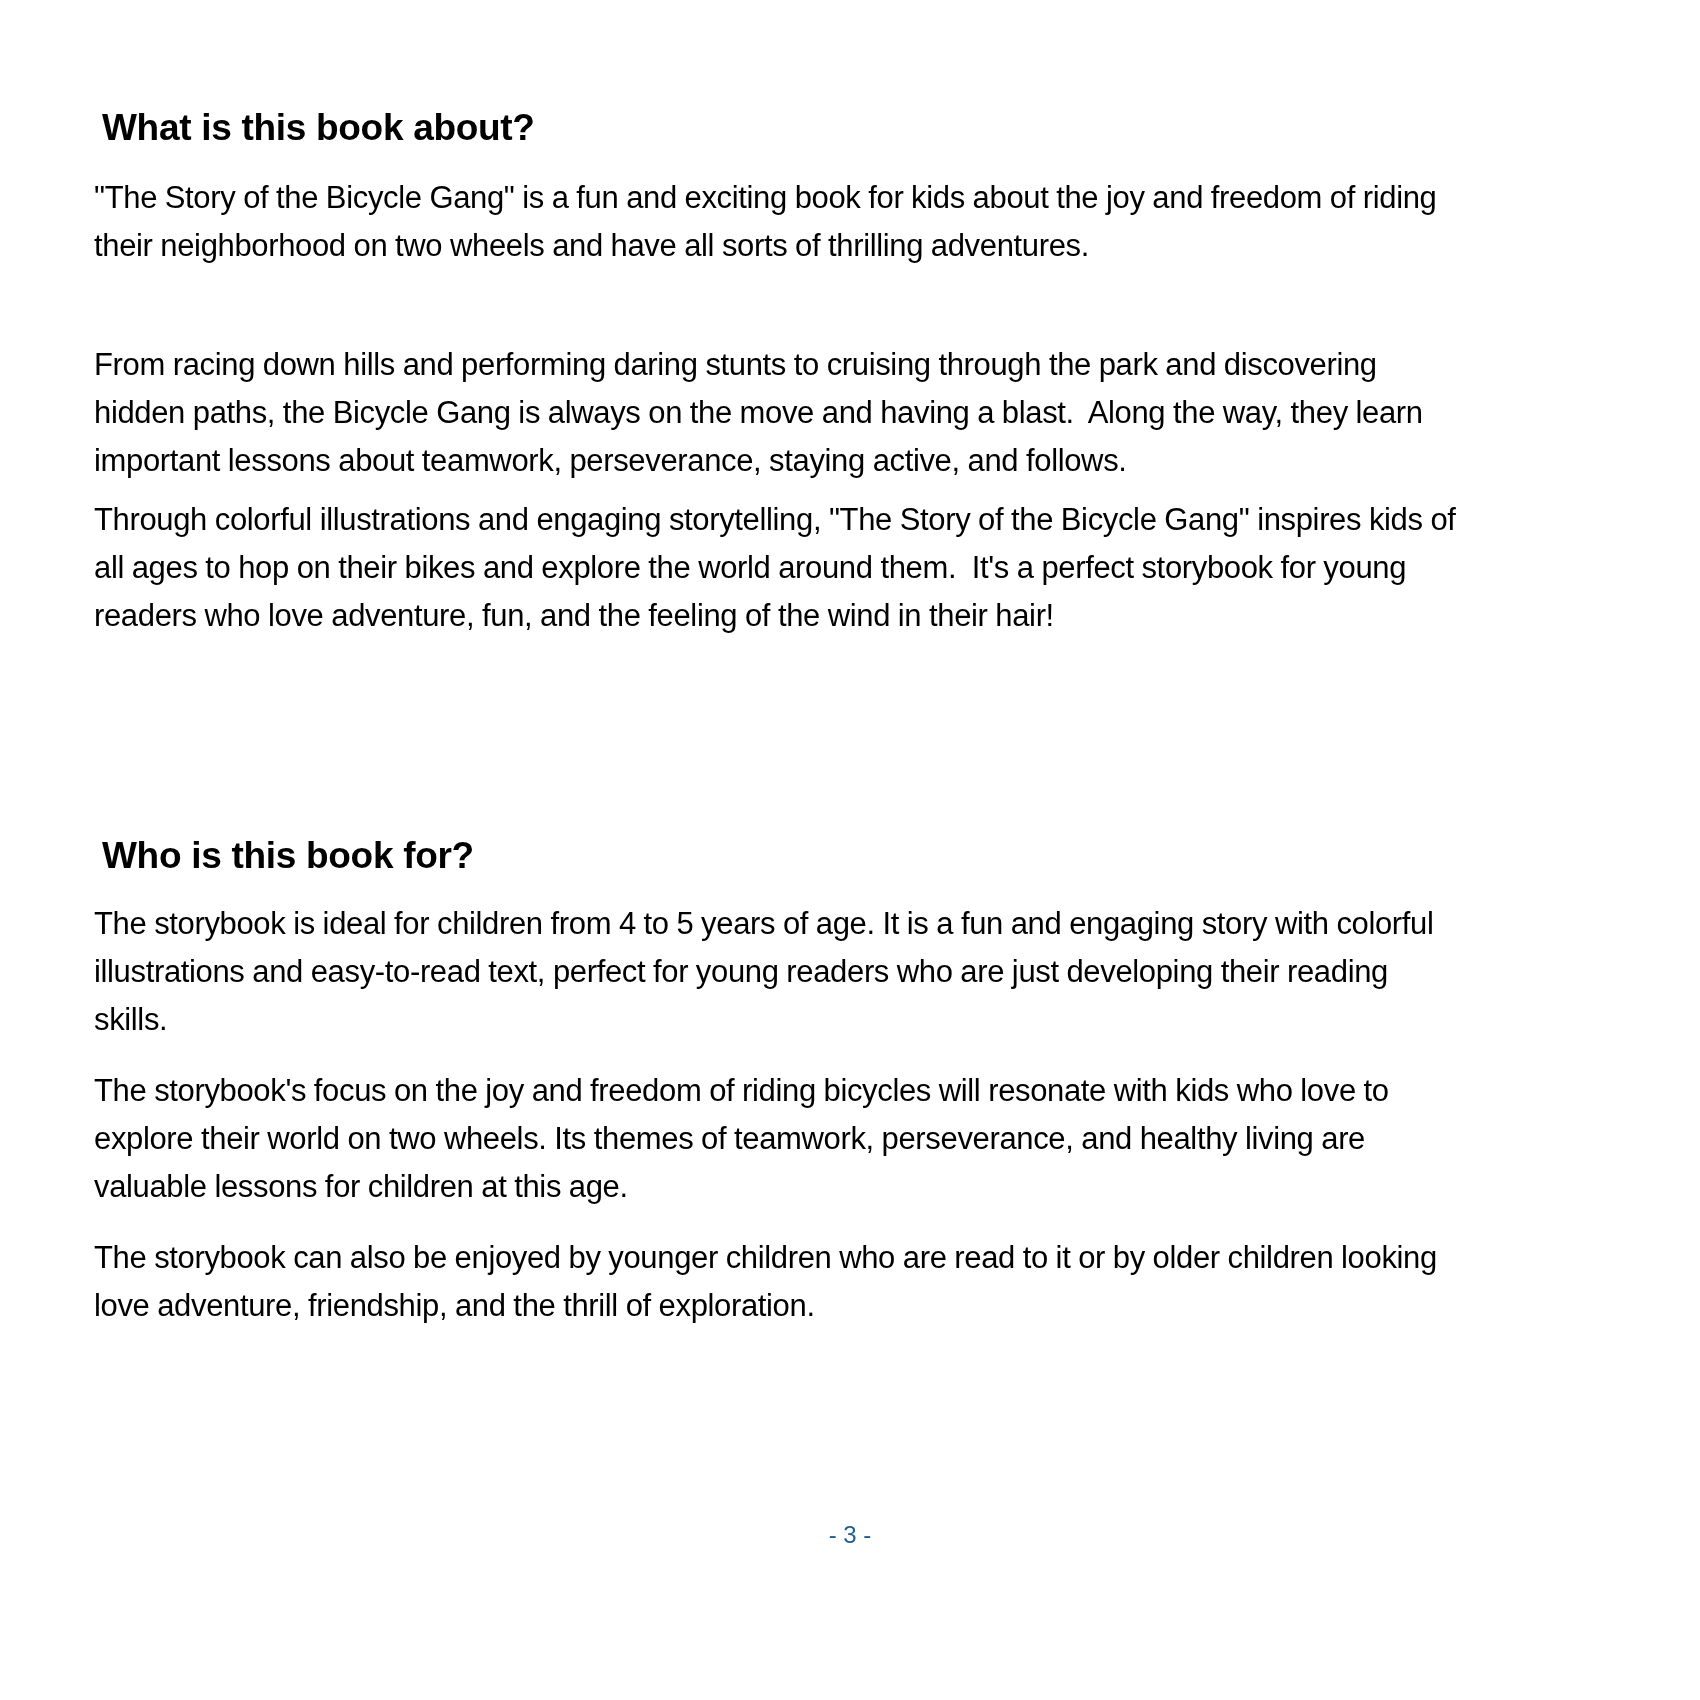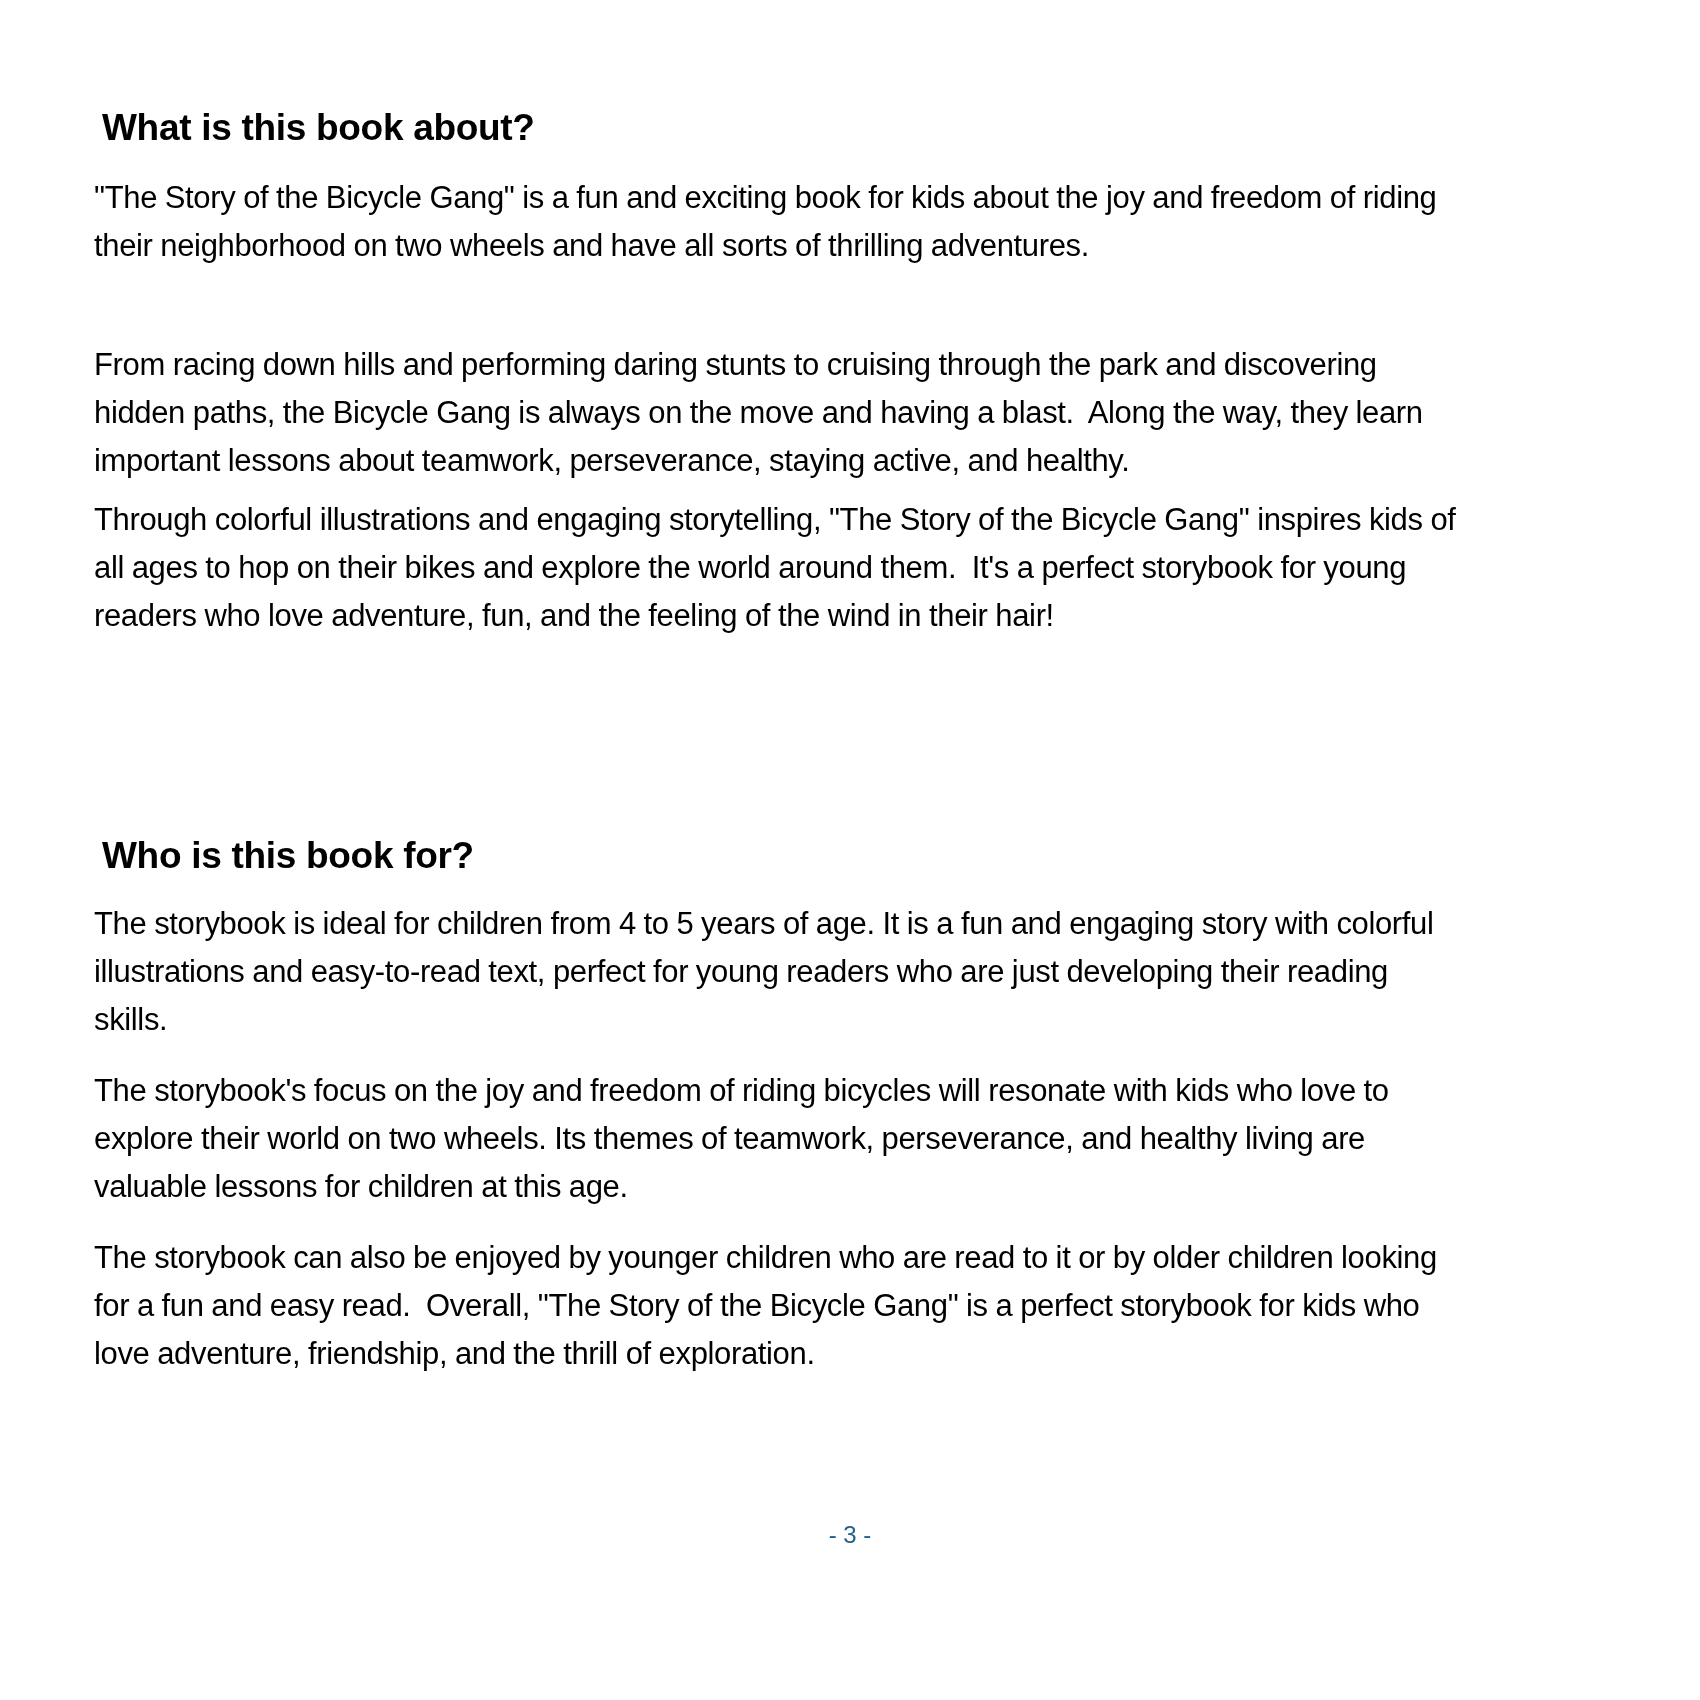--- a/index.html
+++ b/index.html
@@ -73,21 +73,21 @@
   <h2 id="h1" class="section-heading">What is this book about?</h2>
 
   <p id="p1" class="para">
     <span class="line">"The Story of the Bicycle Gang" is a fun and exciting book for kids about the joy and freedom of riding</span>
     <span class="line">their neighborhood on two wheels and have all sorts of thrilling adventures.</span>
   </p>
 
   <p id="p2" class="para">
     <span class="line">From racing down hills and performing daring stunts to cruising through the park and discovering</span>
     <span class="line">hidden paths, the Bicycle Gang is always on the move and having a blast.  Along the way, they learn</span>
-    <span class="line">important lessons about teamwork, perseverance, staying active, and healthy.</span>
+    <span class="line">important lessons about teamwork, perseverance, staying active, and follows.</span>
   </p>
 
   <p id="p3" class="para">
     <span class="line">Through colorful illustrations and engaging storytelling, "The Story of the Bicycle Gang" inspires kids of</span>
     <span class="line">all ages to hop on their bikes and explore the world around them.  It's a perfect storybook for young</span>
     <span class="line">readers who love adventure, fun, and the feeling of the wind in their hair!</span>
   </p>
 
   <h2 id="h2" class="section-heading">Who is this book for?</h2>
 
@@ -98,19 +98,18 @@
   </p>
 
   <p id="p5" class="para">
     <span class="line">The storybook's focus on the joy and freedom of riding bicycles will resonate with kids who love to</span>
     <span class="line">explore their world on two wheels. Its themes of teamwork, perseverance, and healthy living are</span>
     <span class="line">valuable lessons for children at this age.</span>
   </p>
 
   <p id="p6" class="para">
     <span class="line">The storybook can also be enjoyed by younger children who are read to it or by older children looking</span>
-    <span class="line">for a fun and easy read.  Overall, "The Story of the Bicycle Gang" is a perfect storybook for kids who</span>
     <span class="line">love adventure, friendship, and the thrill of exploration.</span>
   </p>
 
 </div>
 
 <div class="page-number" style="color: rgb(31, 95, 139);">- 3 -</div>
 
 </body></html>

